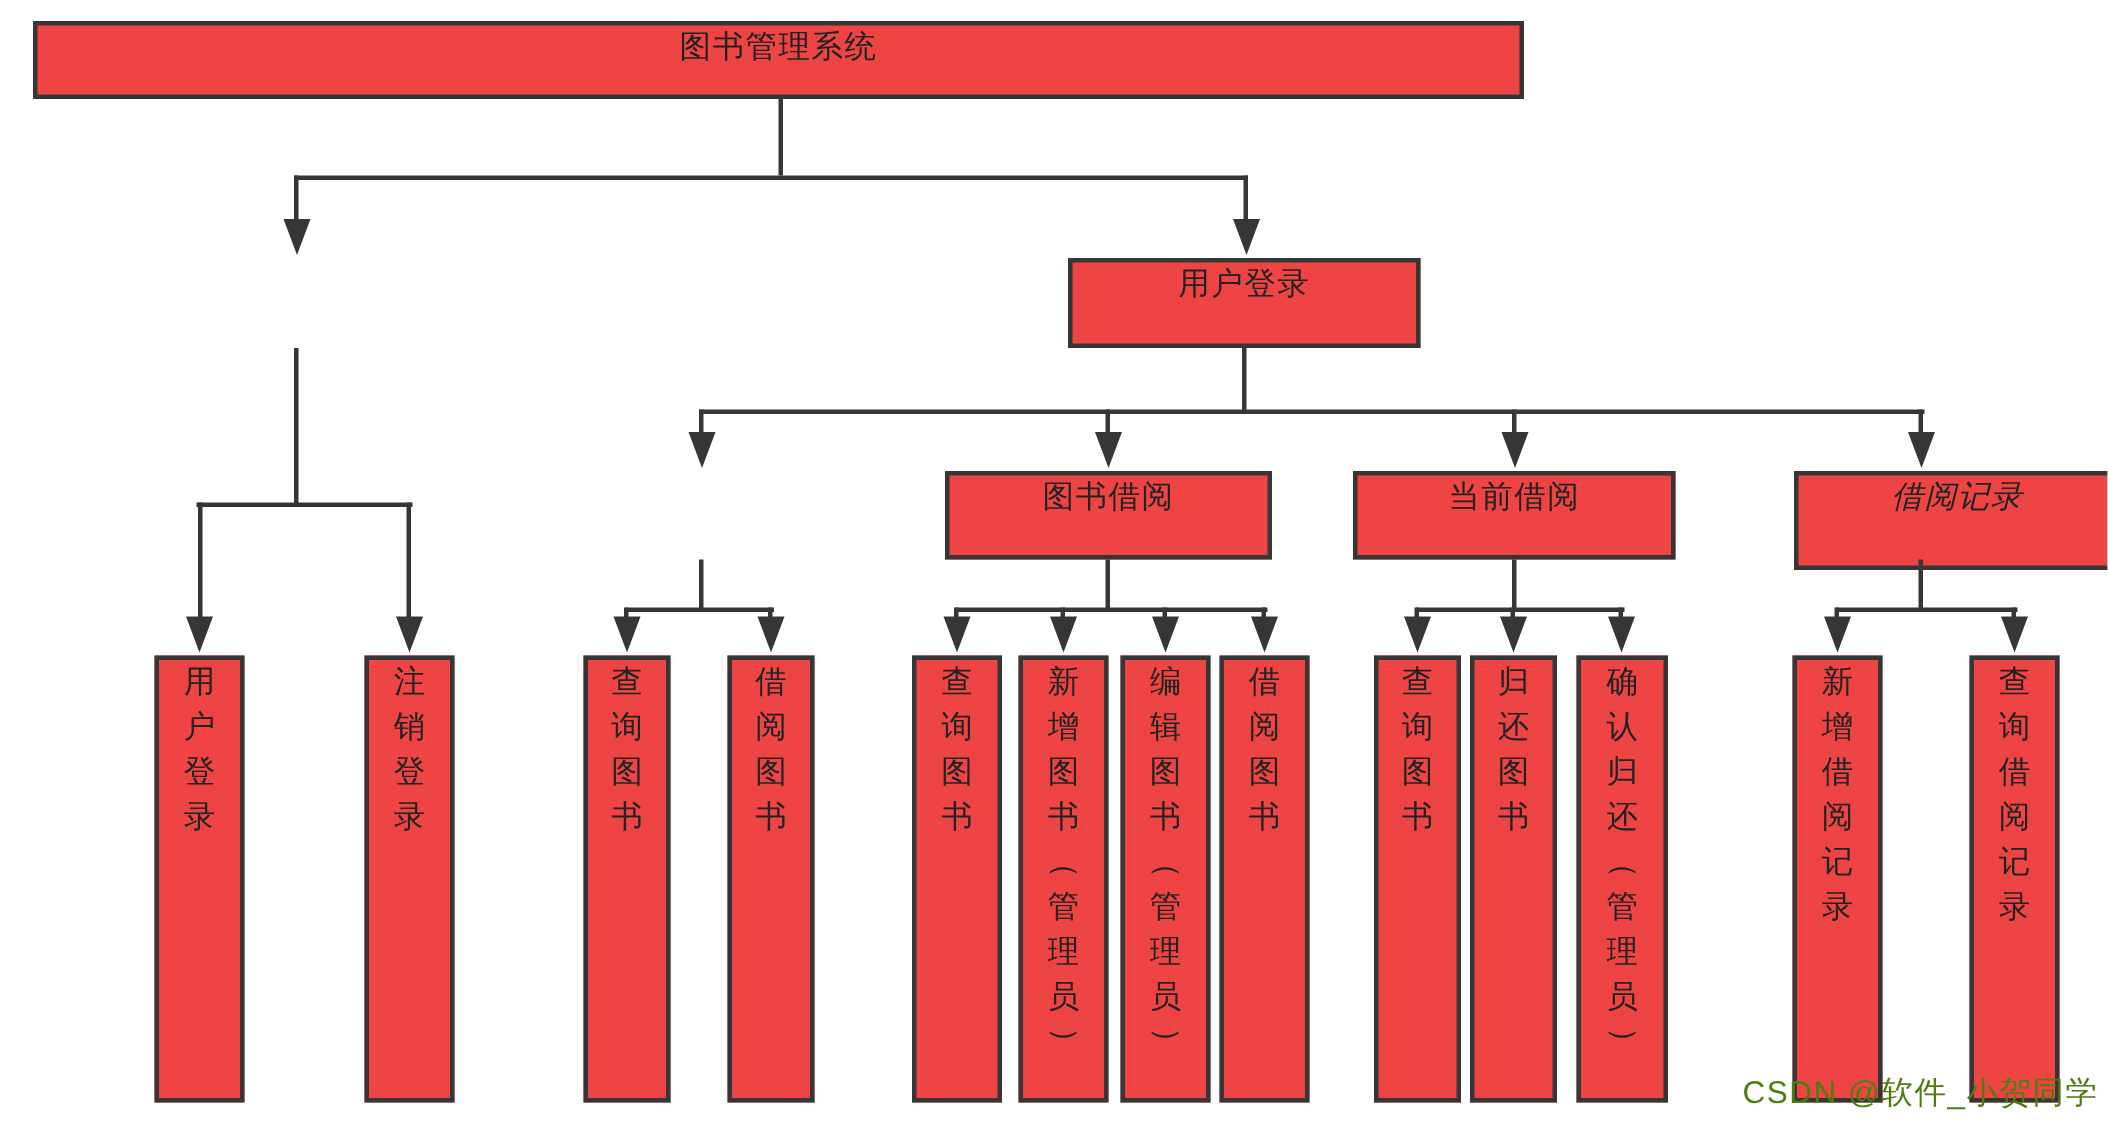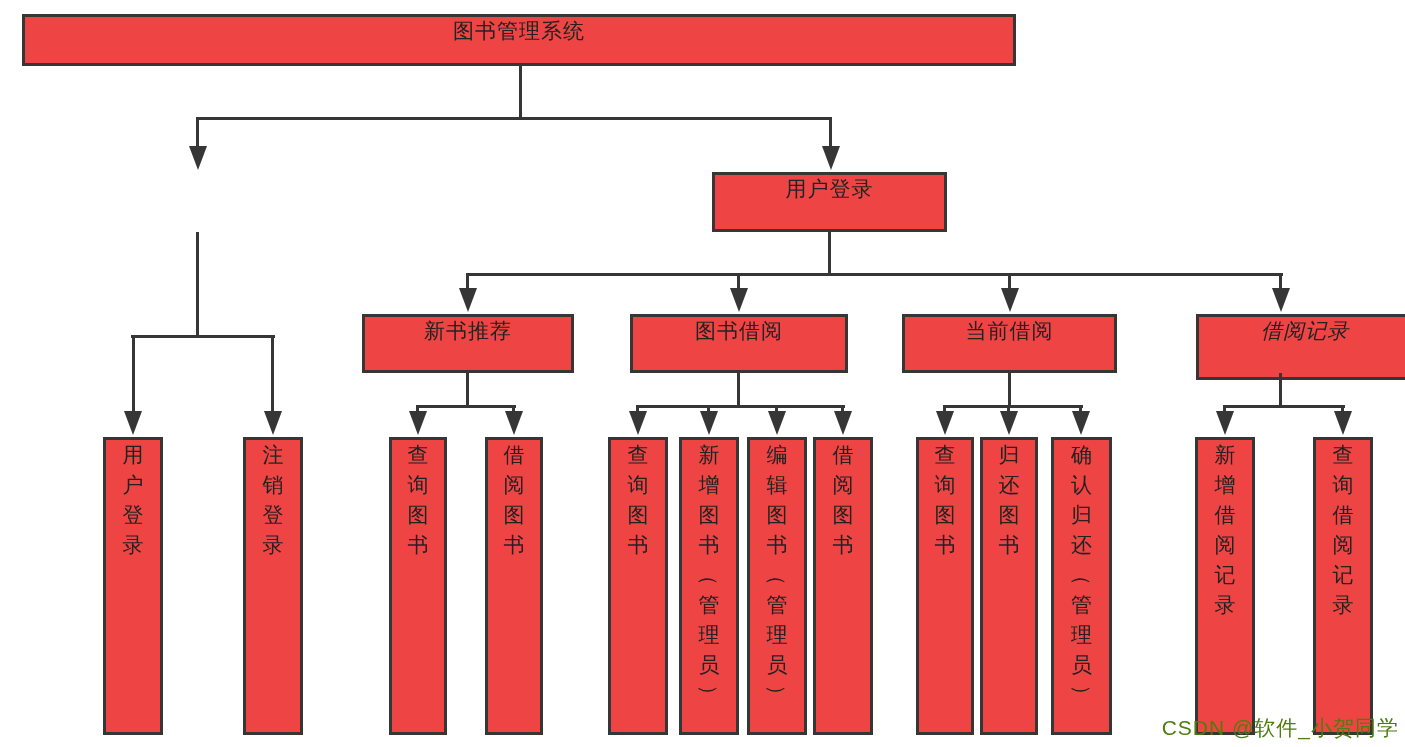--- a/index.html
+++ b/index.html
@@ -59,23 +59,20 @@
   <div class="hline" style="left:466px;top:273px;width:817px;"></div>
   <div class="vline" style="left:466px;top:273px;height:22px;"></div>
   <div class="arrow" style="left:459px;top:288px;"></div>
   <div class="vline" style="left:737px;top:273px;height:22px;"></div>
   <div class="arrow" style="left:730px;top:288px;"></div>
   <div class="vline" style="left:1008px;top:273px;height:22px;"></div>
   <div class="arrow" style="left:1001px;top:288px;"></div>
   <div class="vline" style="left:1279px;top:273px;height:22px;"></div>
   <div class="arrow" style="left:1272px;top:288px;"></div>
 
-  <div class="box hnode" style="left:362px;top:314px;width:212px;height:59px;">
-    <span>新书推荐</span>
-  </div>
   <div class="box hnode" style="left:902px;top:314px;width:215px;height:59px;">
     <span>当前借阅</span>
   </div>
   <div class="box hnode" style="left:630px;top:314px;width:218px;height:59px;">
     <span>图书借阅</span>
   </div>
   <div class="box hnode" style="left:1196px;top:314px;width:218px;height:66px;font-style:italic;">
     <span>借阅记录</span>
   </div>
 

